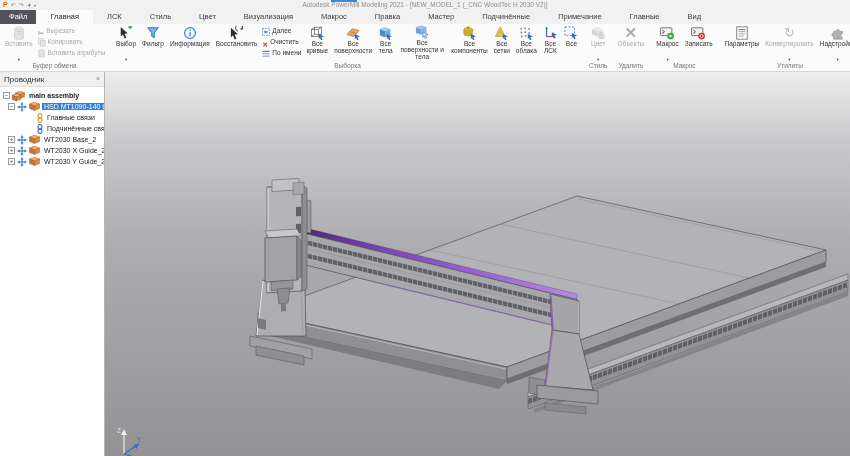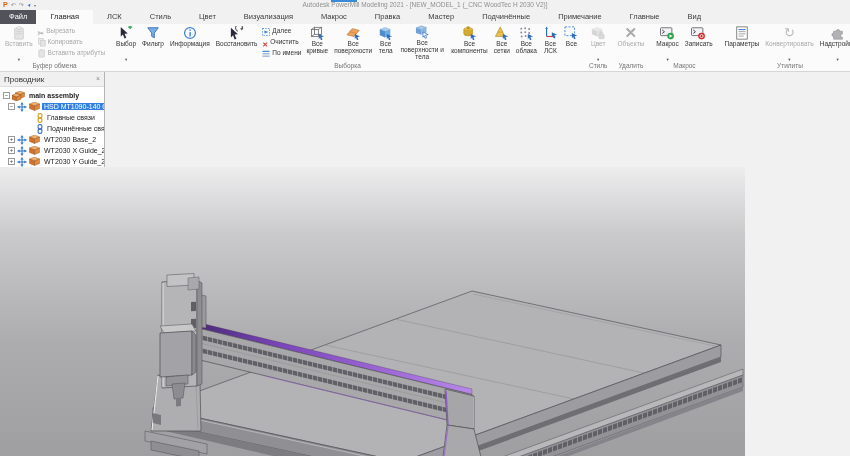--- a/index.html
+++ b/index.html
@@ -38,21 +38,21 @@
   .sb{display:flex;align-items:center;gap:2px;height:11px;padding:0 2px;}
   .sl{font-size:6.5px;color:#333;white-space:nowrap;}
   .dis .bl,.dis .sl{color:#aaa;}
   .dis svg{opacity:.45;filter:grayscale(1);}
   .gi{display:inline-block;}
   .gi.scis::before{content:"✂";font-size:8px;color:#9a9aa0;}
   .gi.clearx::before{content:"✕";font-size:7px;color:#d43c3c;font-weight:bold;}
   .gi.bigx::before{content:"✕";font-size:15px;color:#ababaf;font-weight:bold;line-height:14px;}
   .gi.conv::before{content:"↻";font-size:13px;color:#bdbdc1;line-height:13px;}
   
-  .main{flex:1;display:flex;flex-direction:column;min-height:0;}
+  .main{flex:1;display:flex;flex-direction:row;min-height:0;}
   .explorer{width:105px;flex:0 0 auto;background:#fff;border-right:1px solid #b5b5b5;display:flex;flex-direction:column;box-sizing:border-box;}
   .exhead{height:14px;flex:0 0 auto;background:#f0f0f0;border-bottom:1px solid #ddd;display:flex;align-items:center;justify-content:space-between;padding:0 4px;}
   .exhead .t{font-size:8px;color:#333;}
   .exhead .x{font-size:7px;color:#888;line-height:14px;}
   .tree{padding-top:3px;overflow:hidden;}
   .trow{height:11px;display:flex;align-items:center;white-space:nowrap;overflow:hidden;}
   .trow .lbl{font-size:7px;color:#222;padding:0 2px;}
   .trow.bold .lbl{font-weight:bold;}
   .trow.sel .lbl{background:#2f80e0;color:#fff;flex:1;}
   .exp{width:7px;height:7px;box-sizing:border-box;border:1px solid #9a9a9a;background:#fff;flex:0 0 auto;position:relative;margin-right:2px;}

